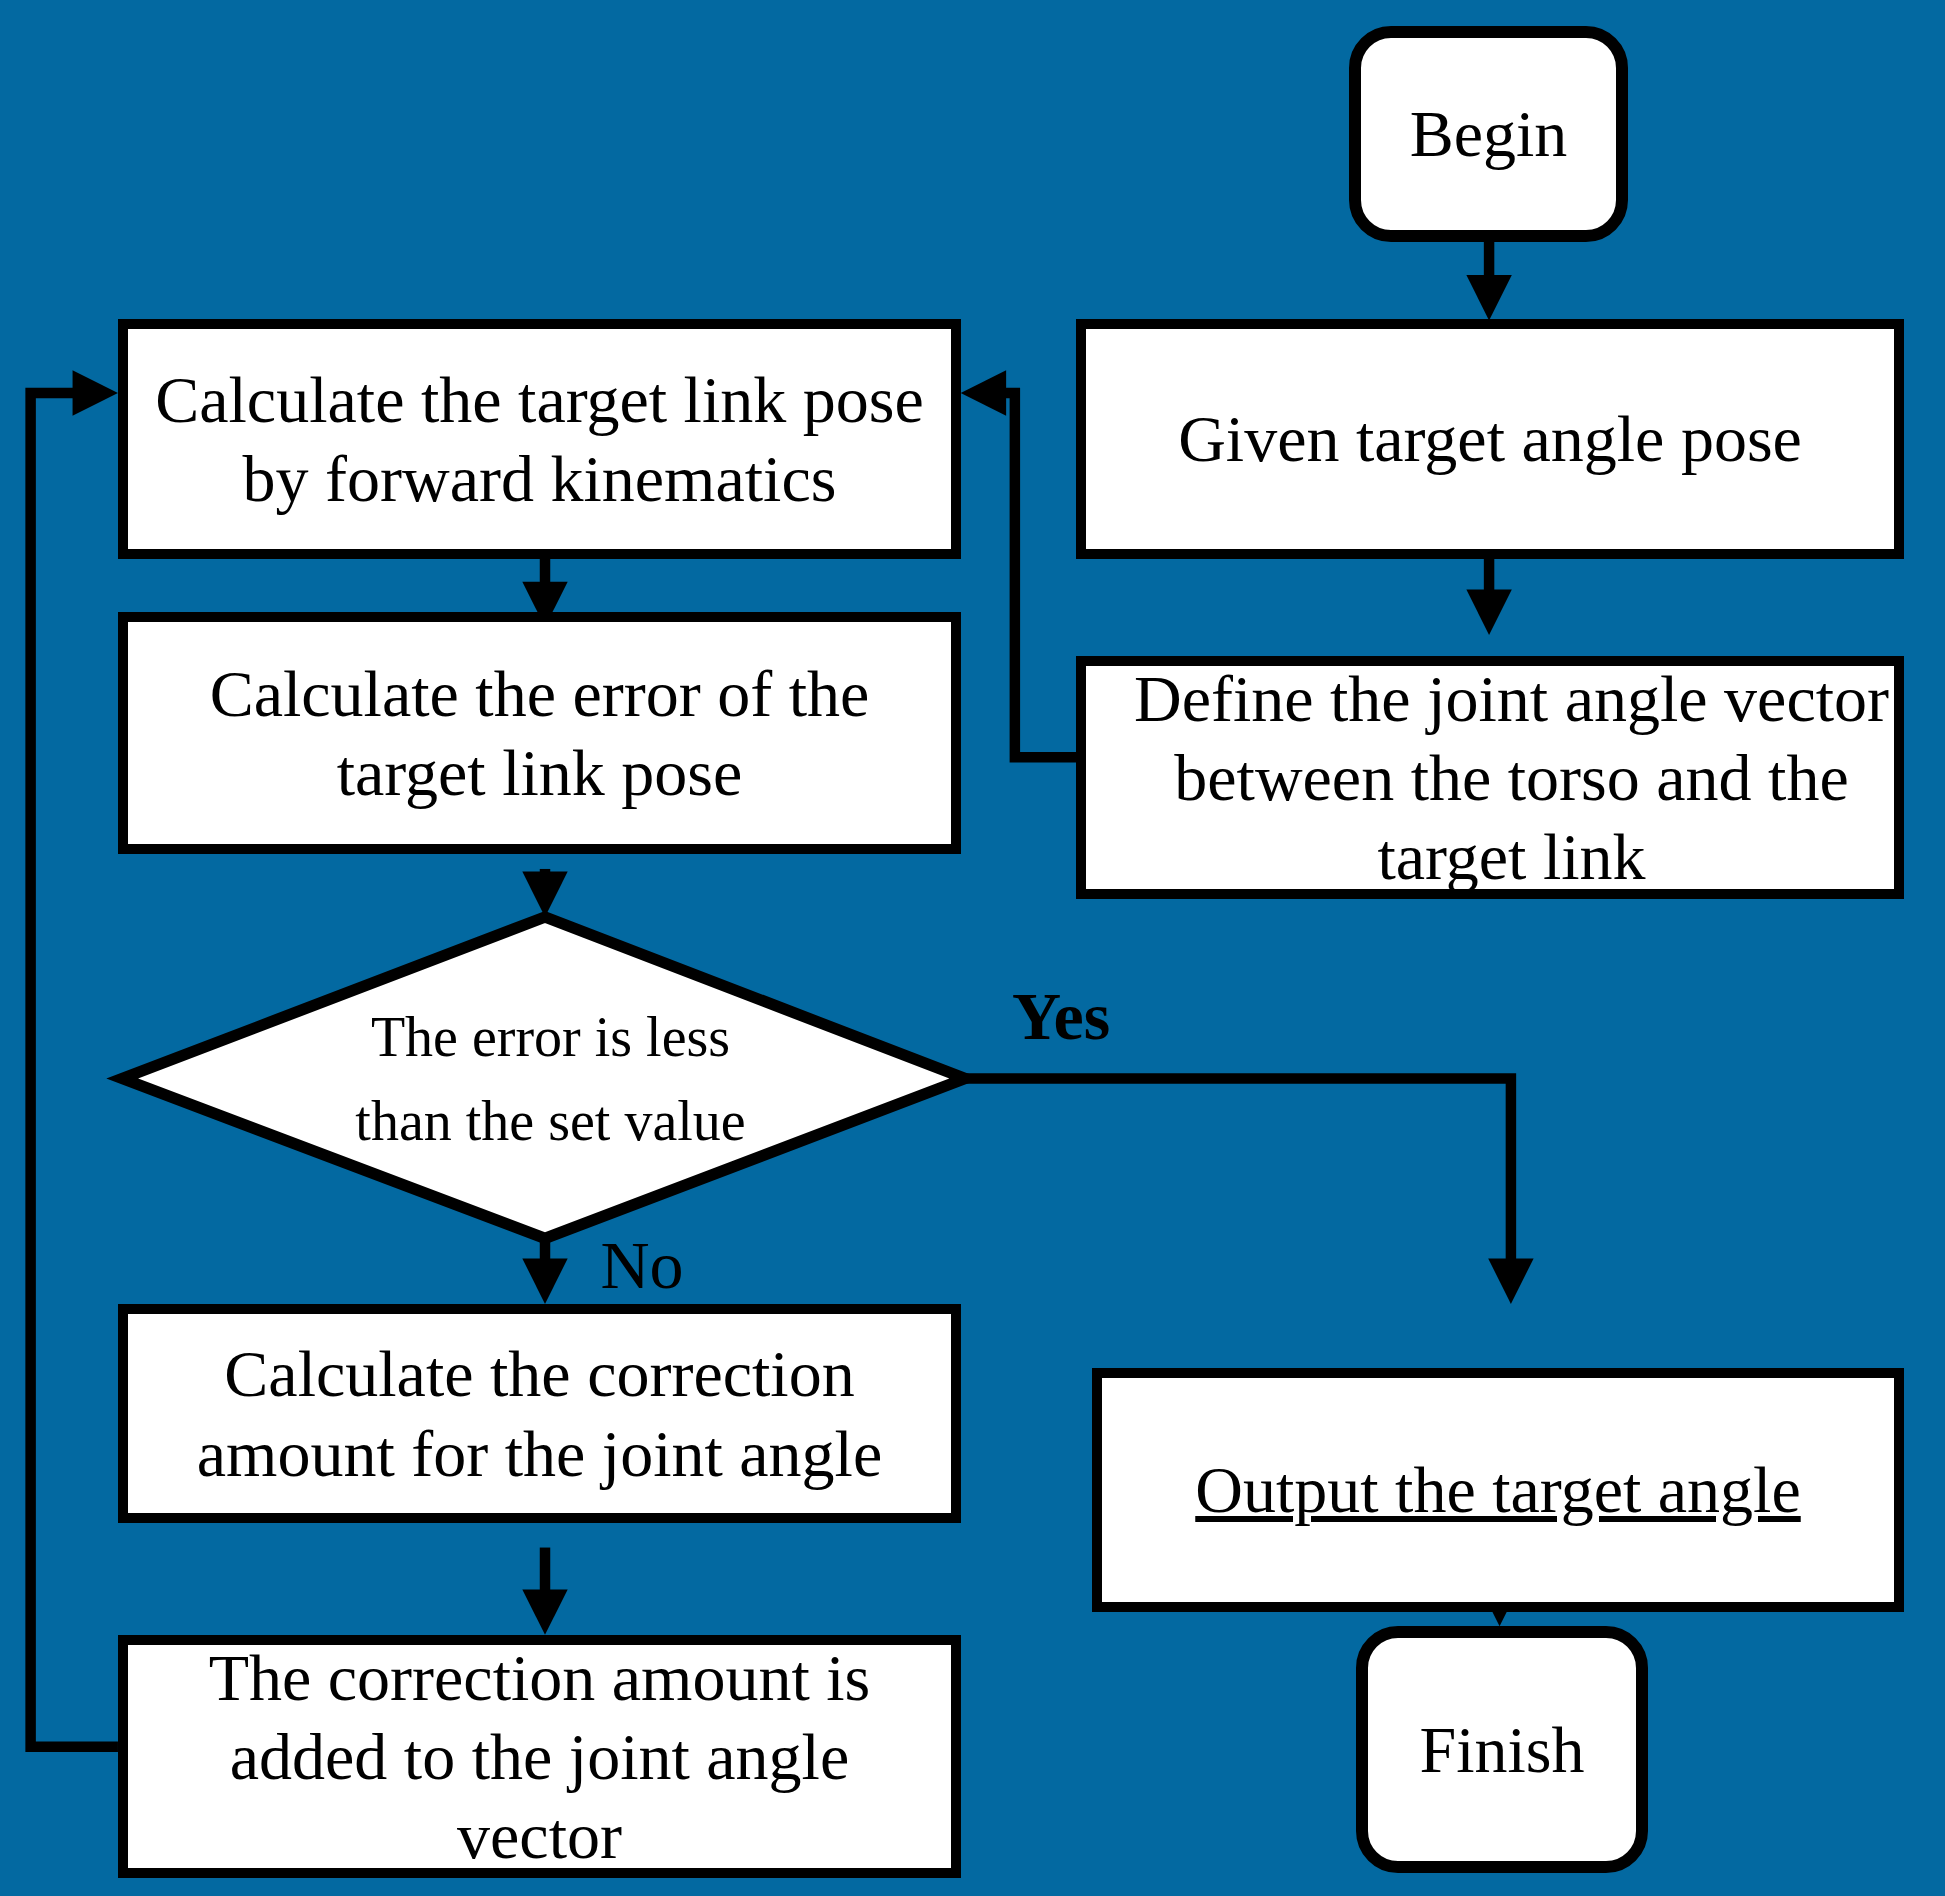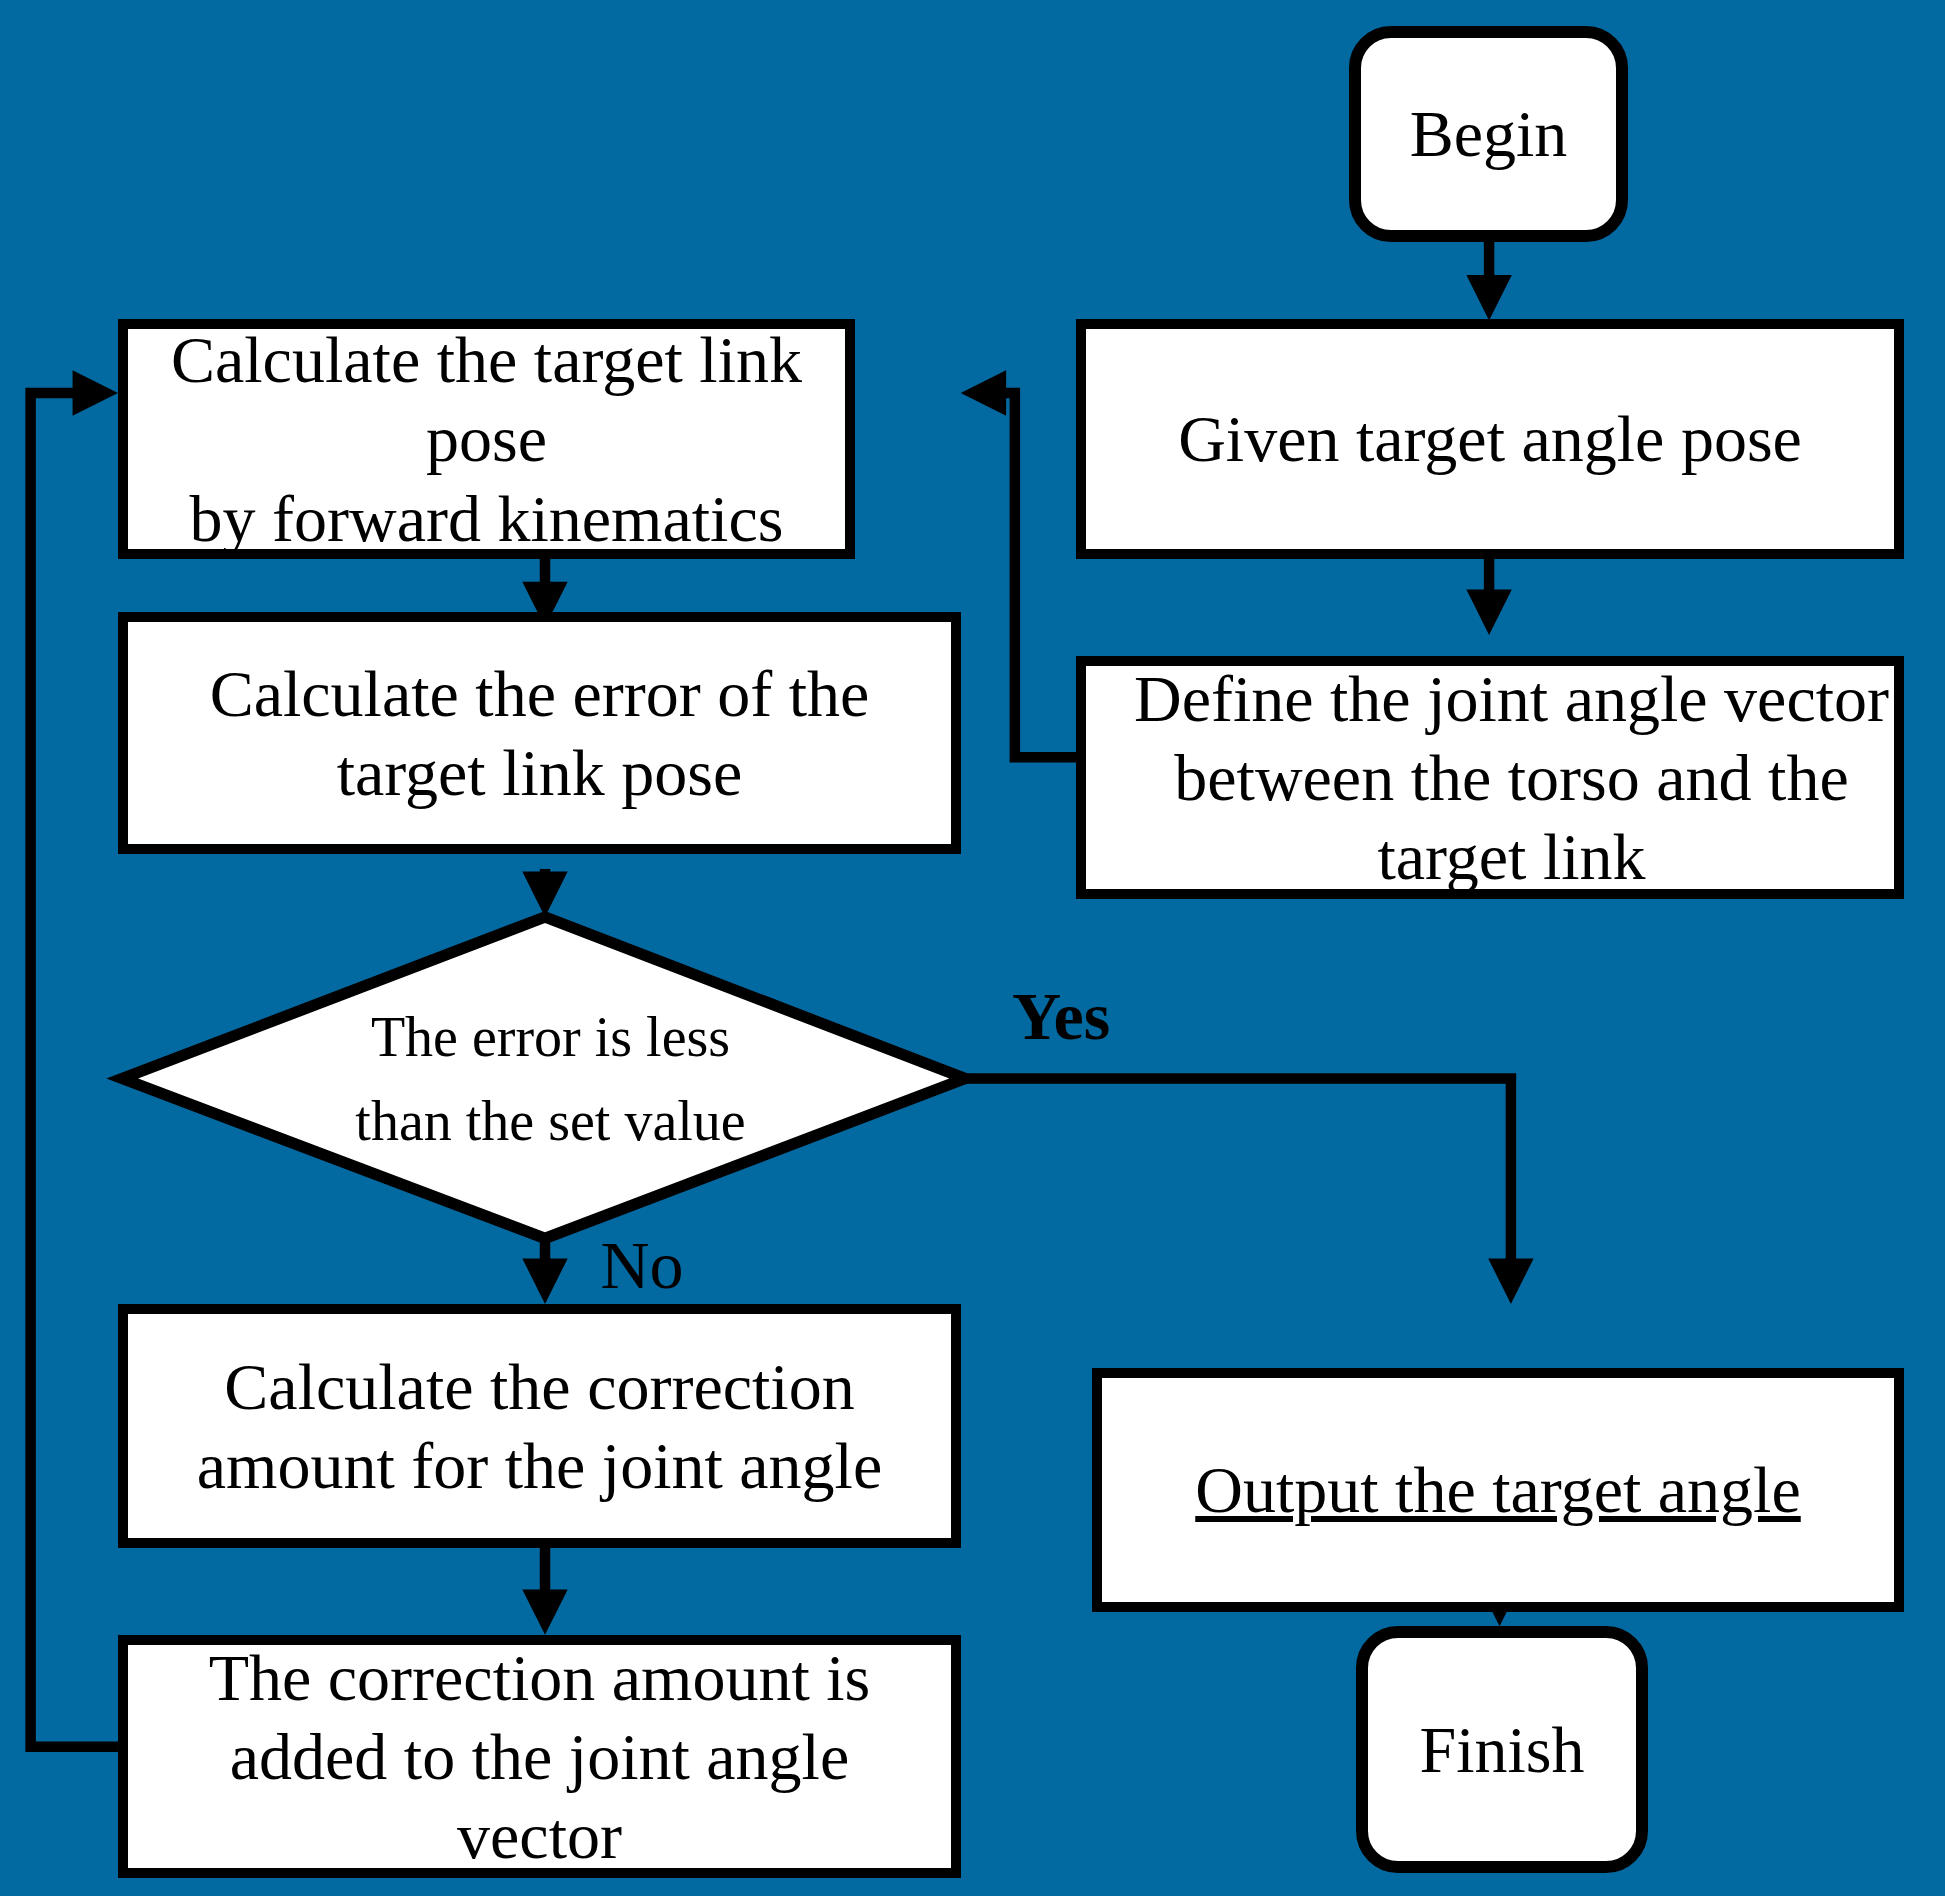--- a/index.html
+++ b/index.html
@@ -90,31 +90,31 @@
   <div class="node" style="left:1076px;top:656px;width:828px;height:243px;padding-left:43px;">
     <span>Define the joint angle vector
 between the torso and the
 target link</span>
   </div>
 
   <div class="node" style="left:1092px;top:1368px;width:812px;height:244px;text-decoration:underline;">
     <span>Output the target angle</span>
   </div>
 
-  <div class="node" style="left:118px;top:319px;width:737px;height:240px;">
+  <div class="node" style="left:118px;top:319px;width:843px;height:240px;">
     <span>Calculate the target link pose
 by forward kinematics</span>
   </div>
 
   <div class="node" style="left:118px;top:612px;width:843px;height:242px;">
     <span>Calculate the error of the
 target link pose</span>
   </div>
 
-  <div class="node" style="left:118px;top:1304px;width:843px;height:244px;">
+  <div class="node" style="left:118px;top:1304px;width:843px;height:219px;">
     <span>Calculate the correction
 amount for the joint angle</span>
   </div>
 
   <div class="node" style="left:118px;top:1635px;width:843px;height:243px;">
     <span>The correction amount is
 added to the joint angle
 vector</span>
   </div>
 

